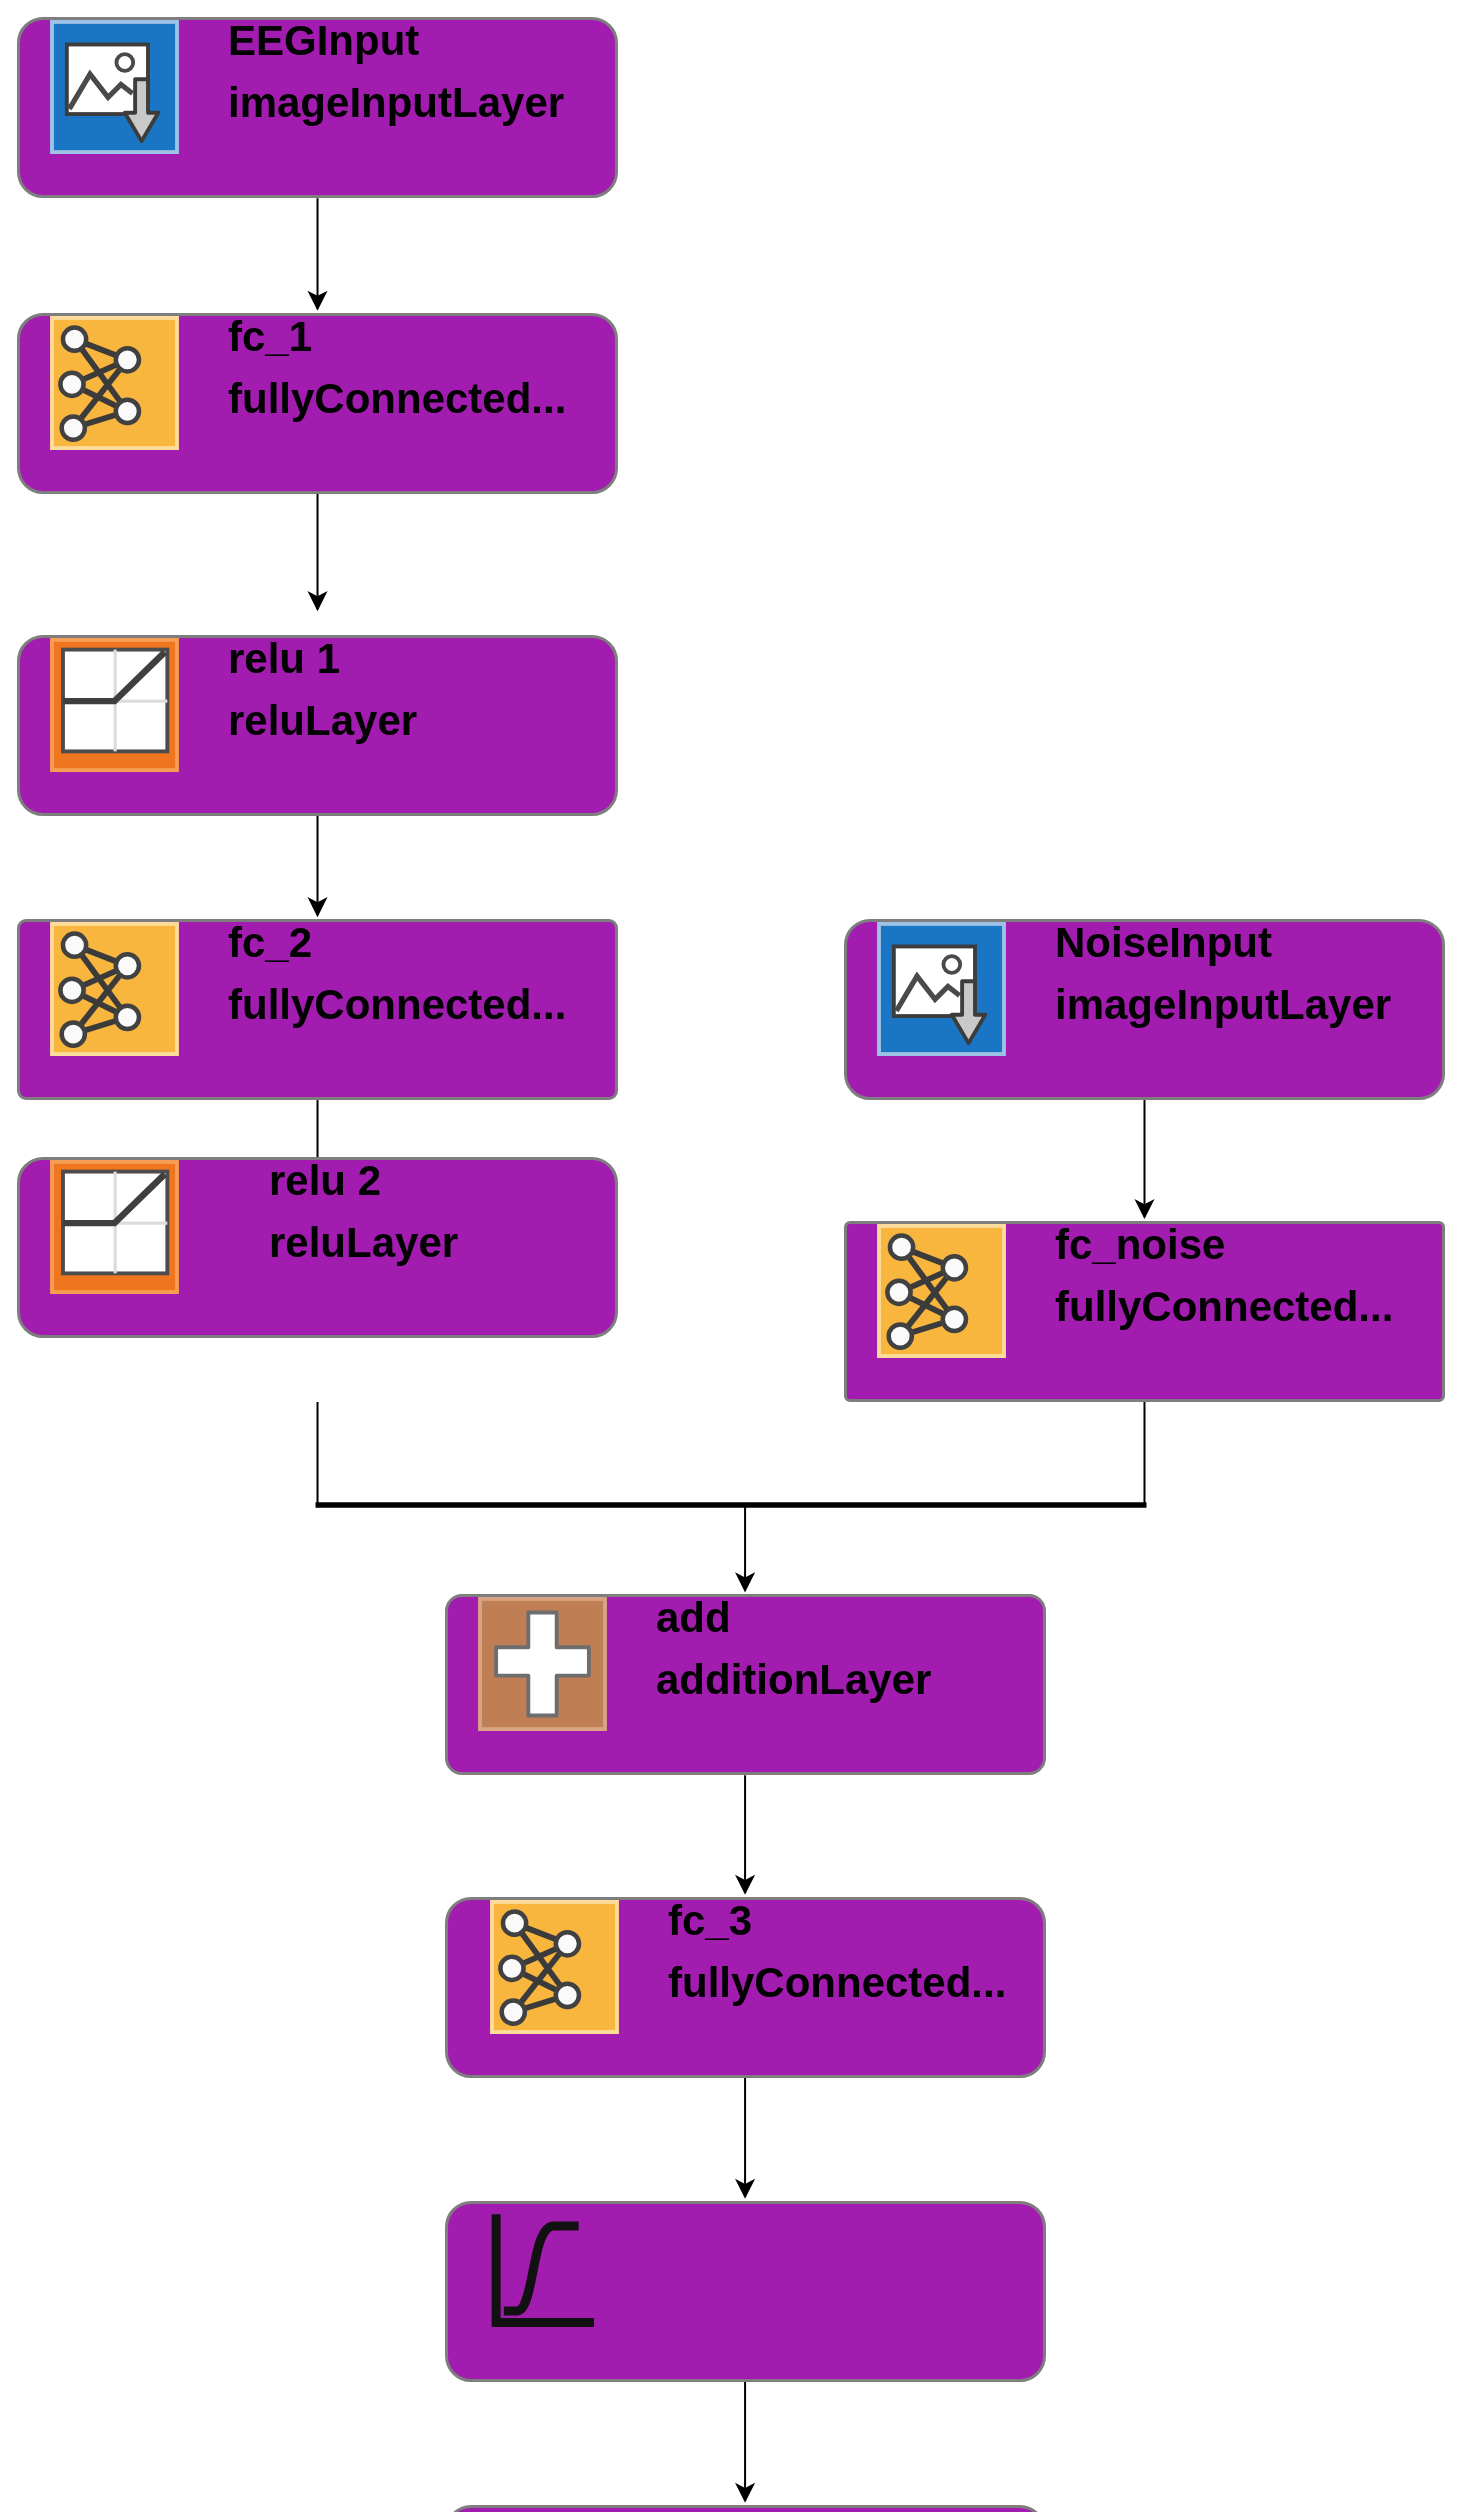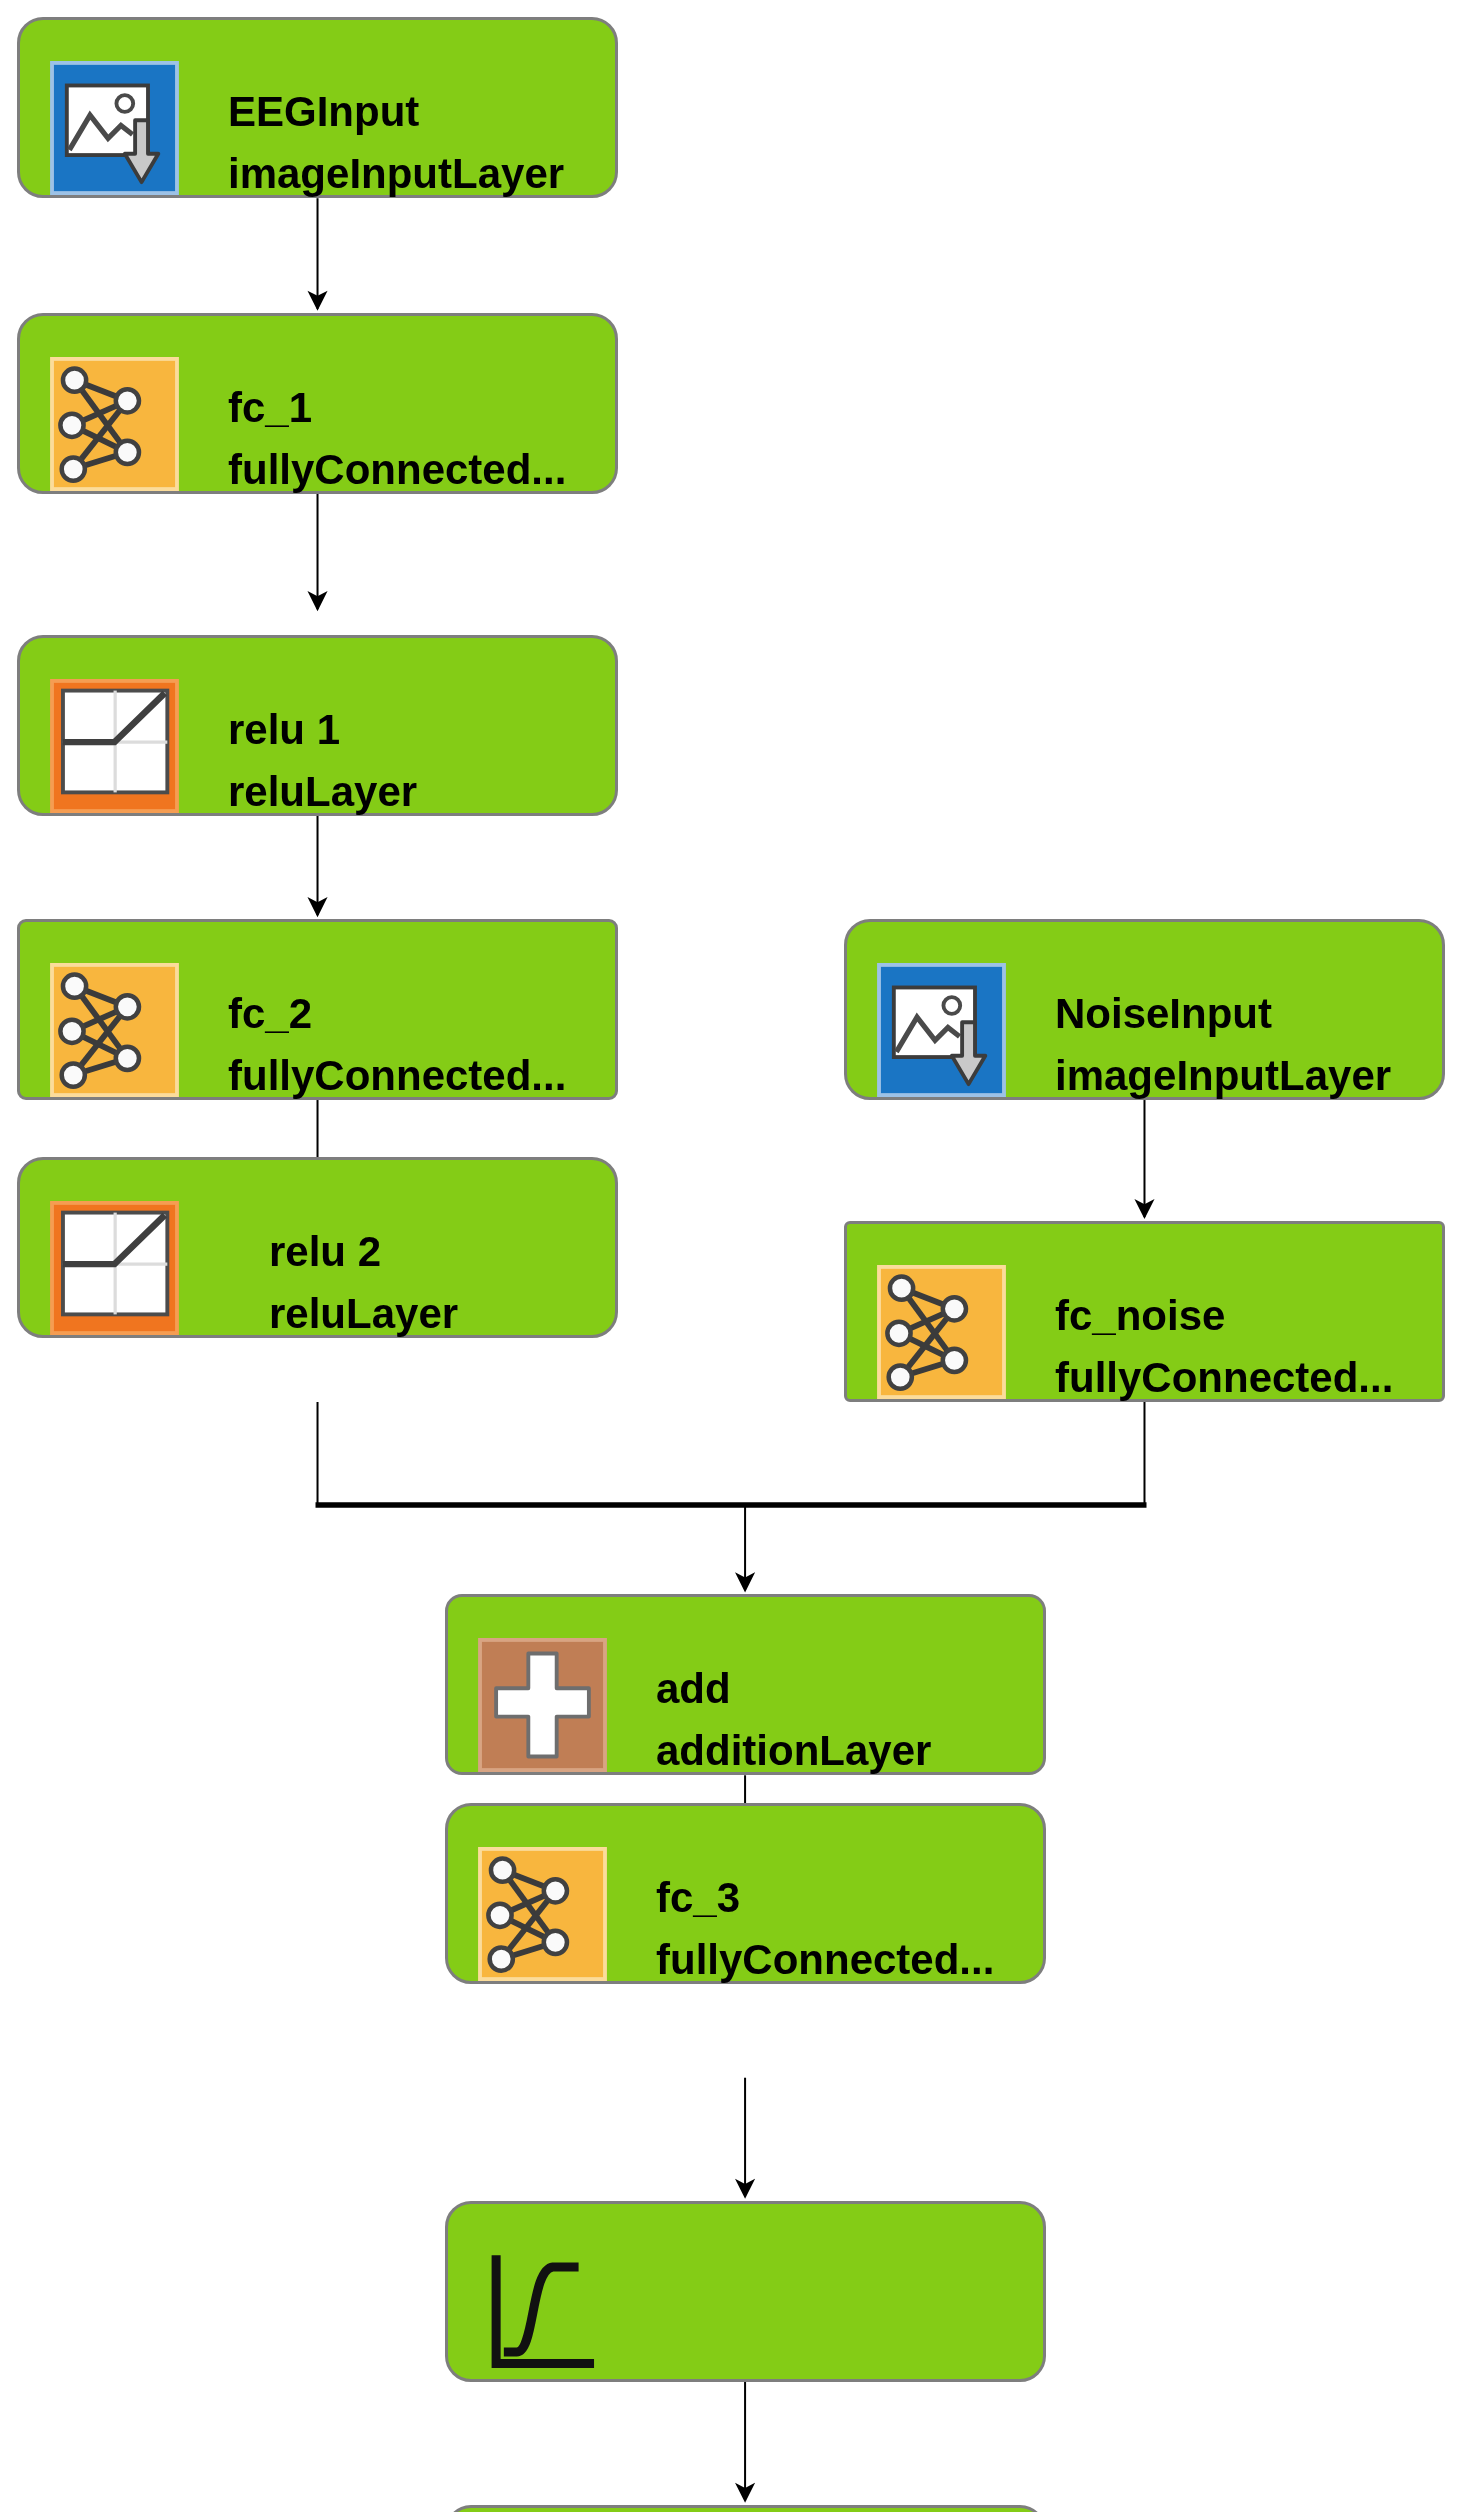--- a/index.html
+++ b/index.html
@@ -10,26 +10,26 @@
     position: relative;
     overflow: hidden;
   }
   #canvas { position: absolute; left: 0; top: 0; width: 1460px; height: 2710px; }
 
   svg.connections { position: absolute; left: 0; top: 0; width: 1460px; height: 2710px; }
 
   .node {
     position: absolute;
     width: 601px; height: 181px;
-    background: #84cc16;
+    background: #a21caf;
     border: 3px solid #7e7e7e;
     border-radius: 26px;
     box-sizing: border-box;
     display: flex;
-    align-items: flex-end;
+    align-items: flex-start;
   }
   .icon { width: 129px; height: 134px; margin-left: 30px; flex: none; }
   .icon svg { width: 100%; height: 100%; display: block; }
   .labels {
     margin-left: 49px;
     display: flex; flex-direction: column;
     gap: 20px;
     font-weight: 700;
     font-size: 42px;
     line-height: 1;
@@ -39,21 +39,21 @@
 
   
   .n-eeg     { left: 17px;   top: 17px;   }
   .n-fc1     { left: 17px;   top: 313px;  }
   .n-relu1   { left: 17px;   top: 613px; margin-top: 22px; }
   .n-fc2     { left: 17px;   top: 919px; border-radius: 9px; }
   .n-noise   { left: 844px; top: 919px; }
   .n-relu2   { left: 17px;   top: 1157px; gap: 41px; }
   .n-fcnoise { left: 844px; top: 1221px; border-radius: 6px; }
   .n-add     { left: 445px;  top: 1594px; border-radius: 17px; }
-  .n-fc3     { left: 445px;  top: 1803px; }
+  .n-fc3     { left: 445px;  top: 1897px; padding-left: 12px; }
   .n-sigmoid { left: 445px;  top: 2201px; }
   .n-vector  { left: 445px;  top: 2505px; }
 </style>
 </head>
 <body>
 
 <div id="canvas">
 
   <svg class="connections" viewBox="0 0 2906 5393" xmlns="http://www.w3.org/2000/svg">
     <defs>

